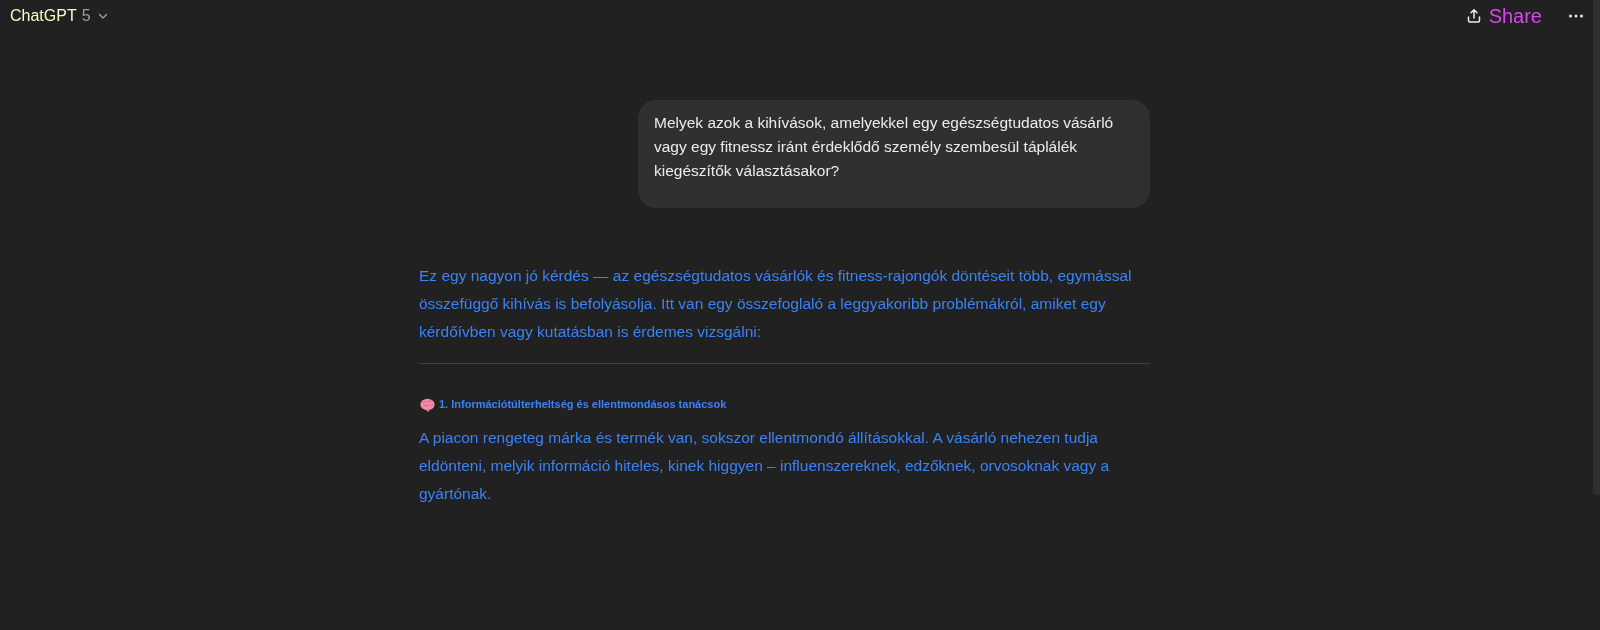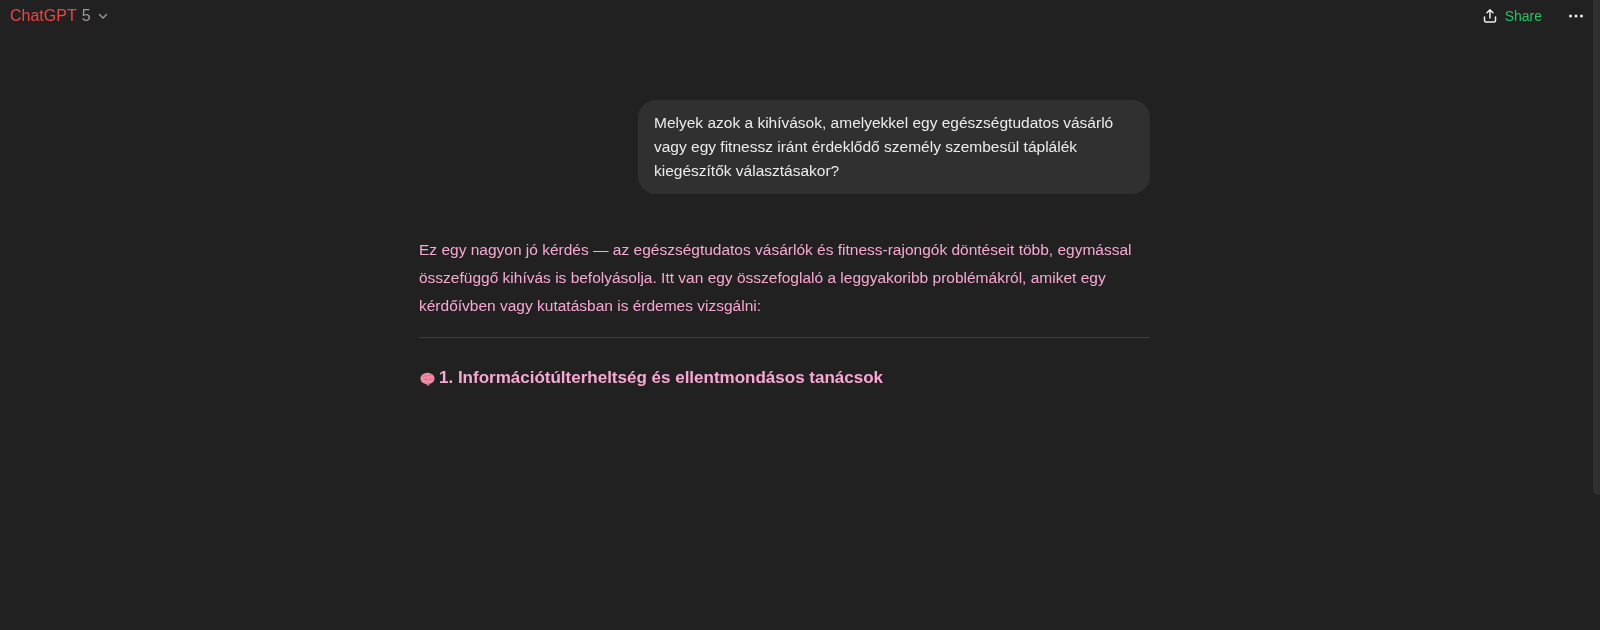--- a/index.html
+++ b/index.html
@@ -21,35 +21,35 @@
       justify-content: space-between;
     }
     .model-switcher {
       display: flex;
       align-items: center;
       margin-left: 10px;
       font-size: 16px;
       cursor: pointer;
       gap: 5px;
     }
-    .model-name { color: #ef4444; }
+    .model-name { color: #fef9c3; }
     .model-version { color: #9b9b9b; }
     .chev { width: 12px; height: 12px; margin-left: 1px; }
     .top-actions {
       display: flex;
       align-items: center;
       margin-right: 16px;
       gap: 26px;
     }
     .share-btn {
       display: flex;
       align-items: center;
       gap: 7px;
-      font-size: 14px;
-      color: #22c55e;
+      font-size: 20px;
+      color: #d946ef;
       cursor: pointer;
     }
     .share-btn svg { width: 16px; height: 16px; }
     .more-btn { width: 16px; height: 16px; cursor: pointer; }
 
     .scroll-thumb {
       position: absolute;
       right: 0;
       top: 0;
       width: 7px;
@@ -64,40 +64,40 @@
       top: 100px;
       width: 731px;
     }
     .user-row {
       display: flex;
       justify-content: flex-end;
     }
     .user-bubble {
       background: #303030;
       border-radius: 18px;
-      padding: 11px 18px 11px 16px;
+      padding: 11px 18px 25px 16px;
       width: 478px;
       font-size: 15.5px;
       line-height: 24px;
       color: #ececec;
     }
     .assistant {
-      margin-top: 42px;
+      margin-top: 54px;
       font-size: 15.5px;
       line-height: 28px;
-      color: #f9a8d4;
+      color: #3b82f6;
     }
     .assistant p { margin: 0; }
     .divider {
       border: none;
       border-top: 1px solid #3f3f3f;
       margin: 17px 0 26px 0;
     }
     .section-heading {
-      font-size: 17px;
+      font-size: 11px;
       font-weight: bold;
       line-height: 28px;
       margin: 0 0 6px 0;
       display: flex;
       align-items: center;
       gap: 3px;
     }
     .section-body { margin-bottom: 10px; }
     .emoji {
       display: inline-block;
@@ -144,15 +144,16 @@
     <hr class="divider">
 
     <div class="section-heading">
       <svg class="emoji" viewBox="0 0 18 18">
         <ellipse cx="9" cy="9" rx="7.5" ry="6" fill="#f08ca8"></ellipse>
         <path d="M4 7 Q6 5 8 7 M9 5 Q11 7 13 5 M5 10 Q8 9 10 11 M11 9 Q13 11 15 9" fill="none" stroke="#d15a7e" stroke-width="0.9"></path>
         <rect x="8" y="13.5" width="3" height="3" rx="1" fill="#e07896"></rect>
       </svg>
       <span>1. Információtúlterheltség és ellentmondásos tanácsok</span>
     </div>
+    <p class="section-body">A piacon rengeteg márka és termék van, sokszor ellentmondó állításokkal. A vásárló nehezen tudja eldönteni, melyik információ hiteles, kinek higgyen – influenszereknek, edzőknek, orvosoknak vagy a gyártónak.</p>
 
   </div>
 </div>
 
 </body></html>

